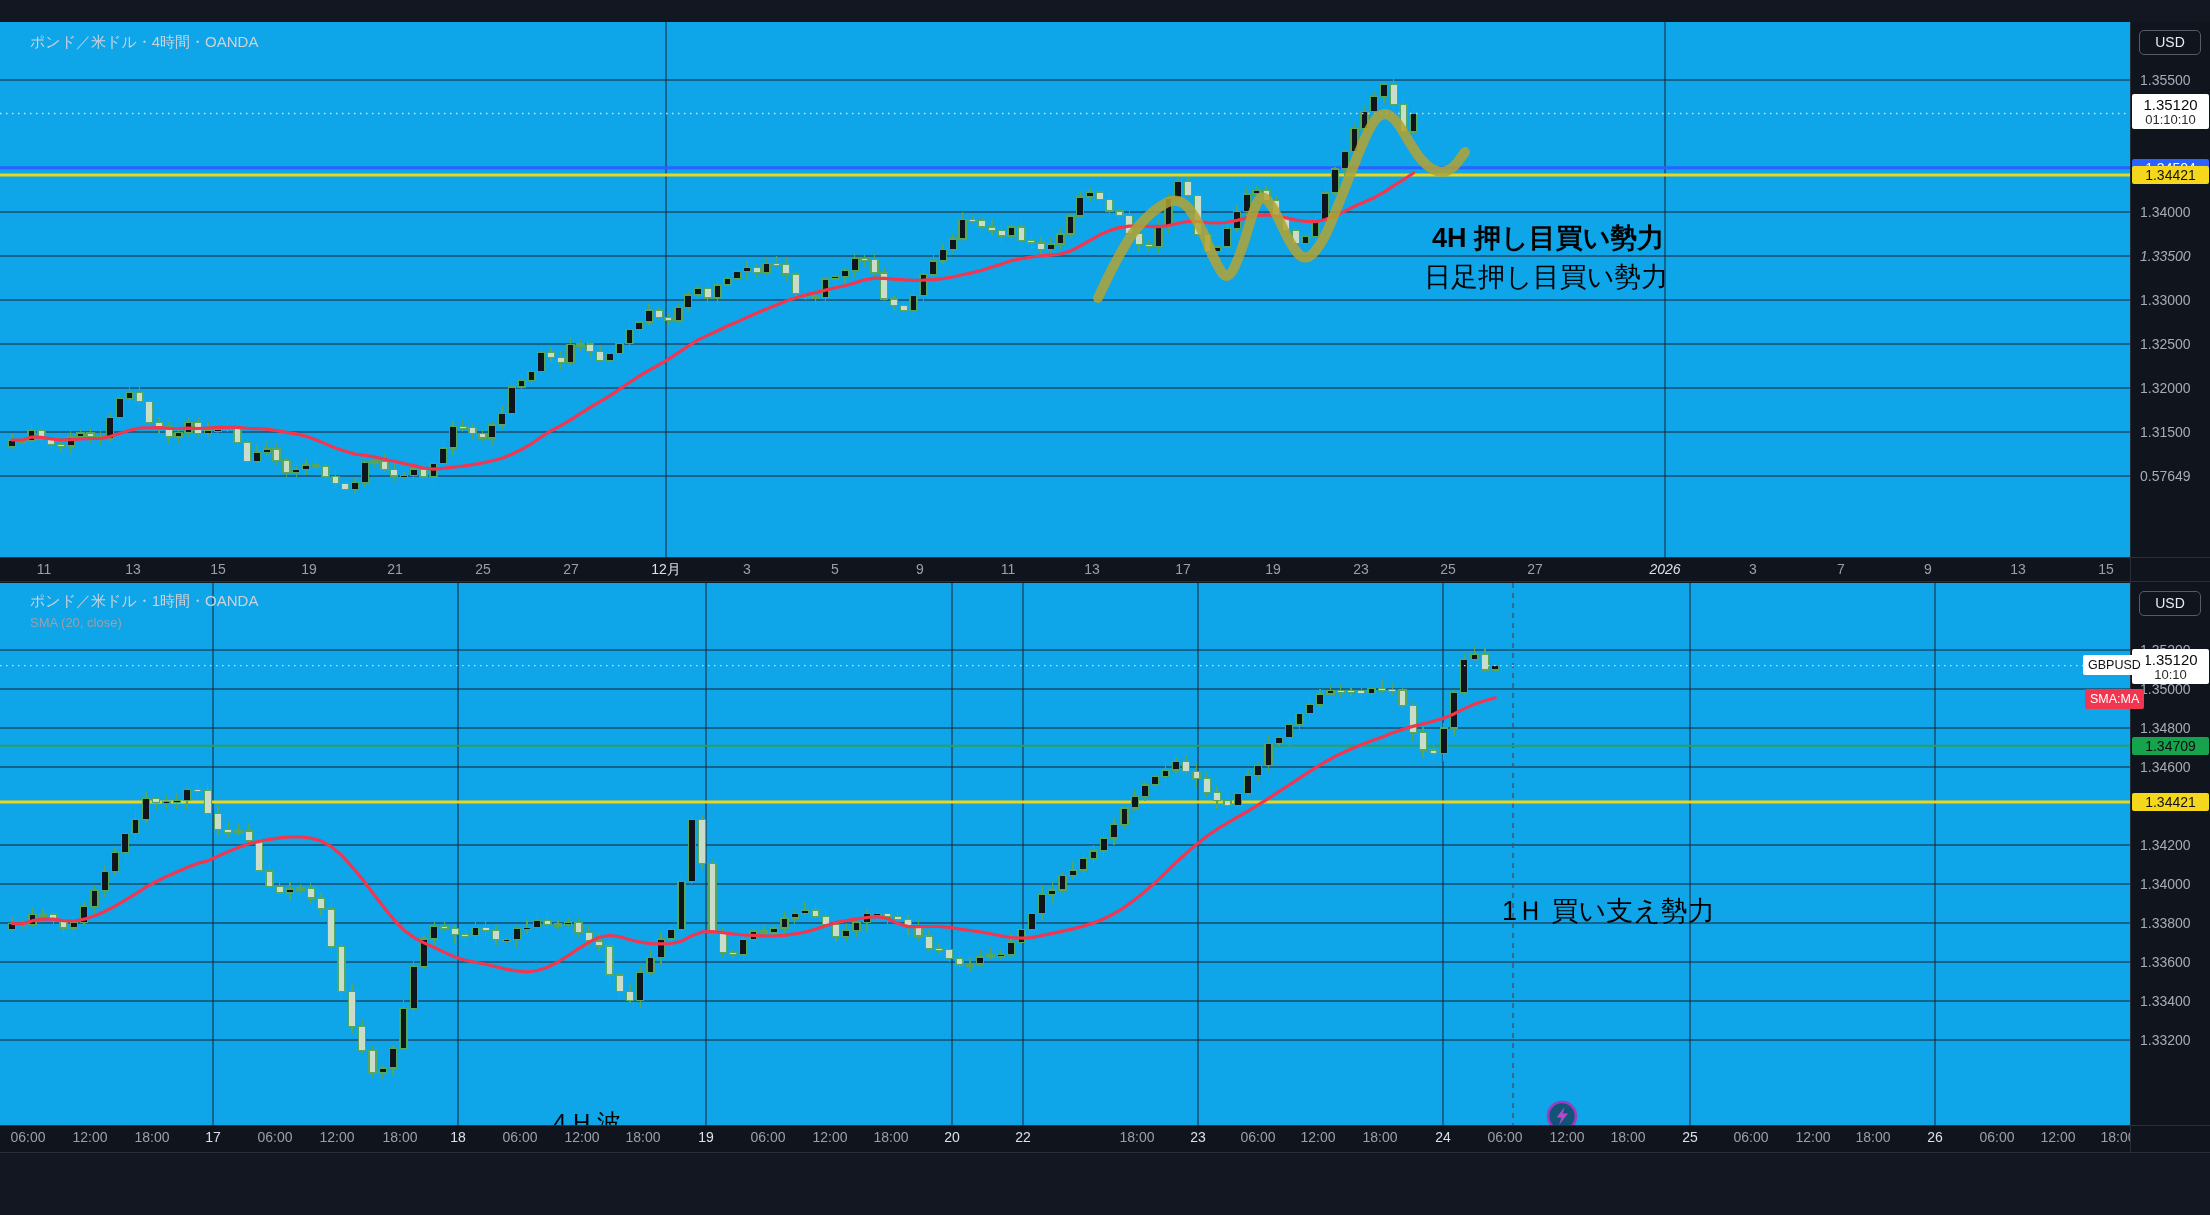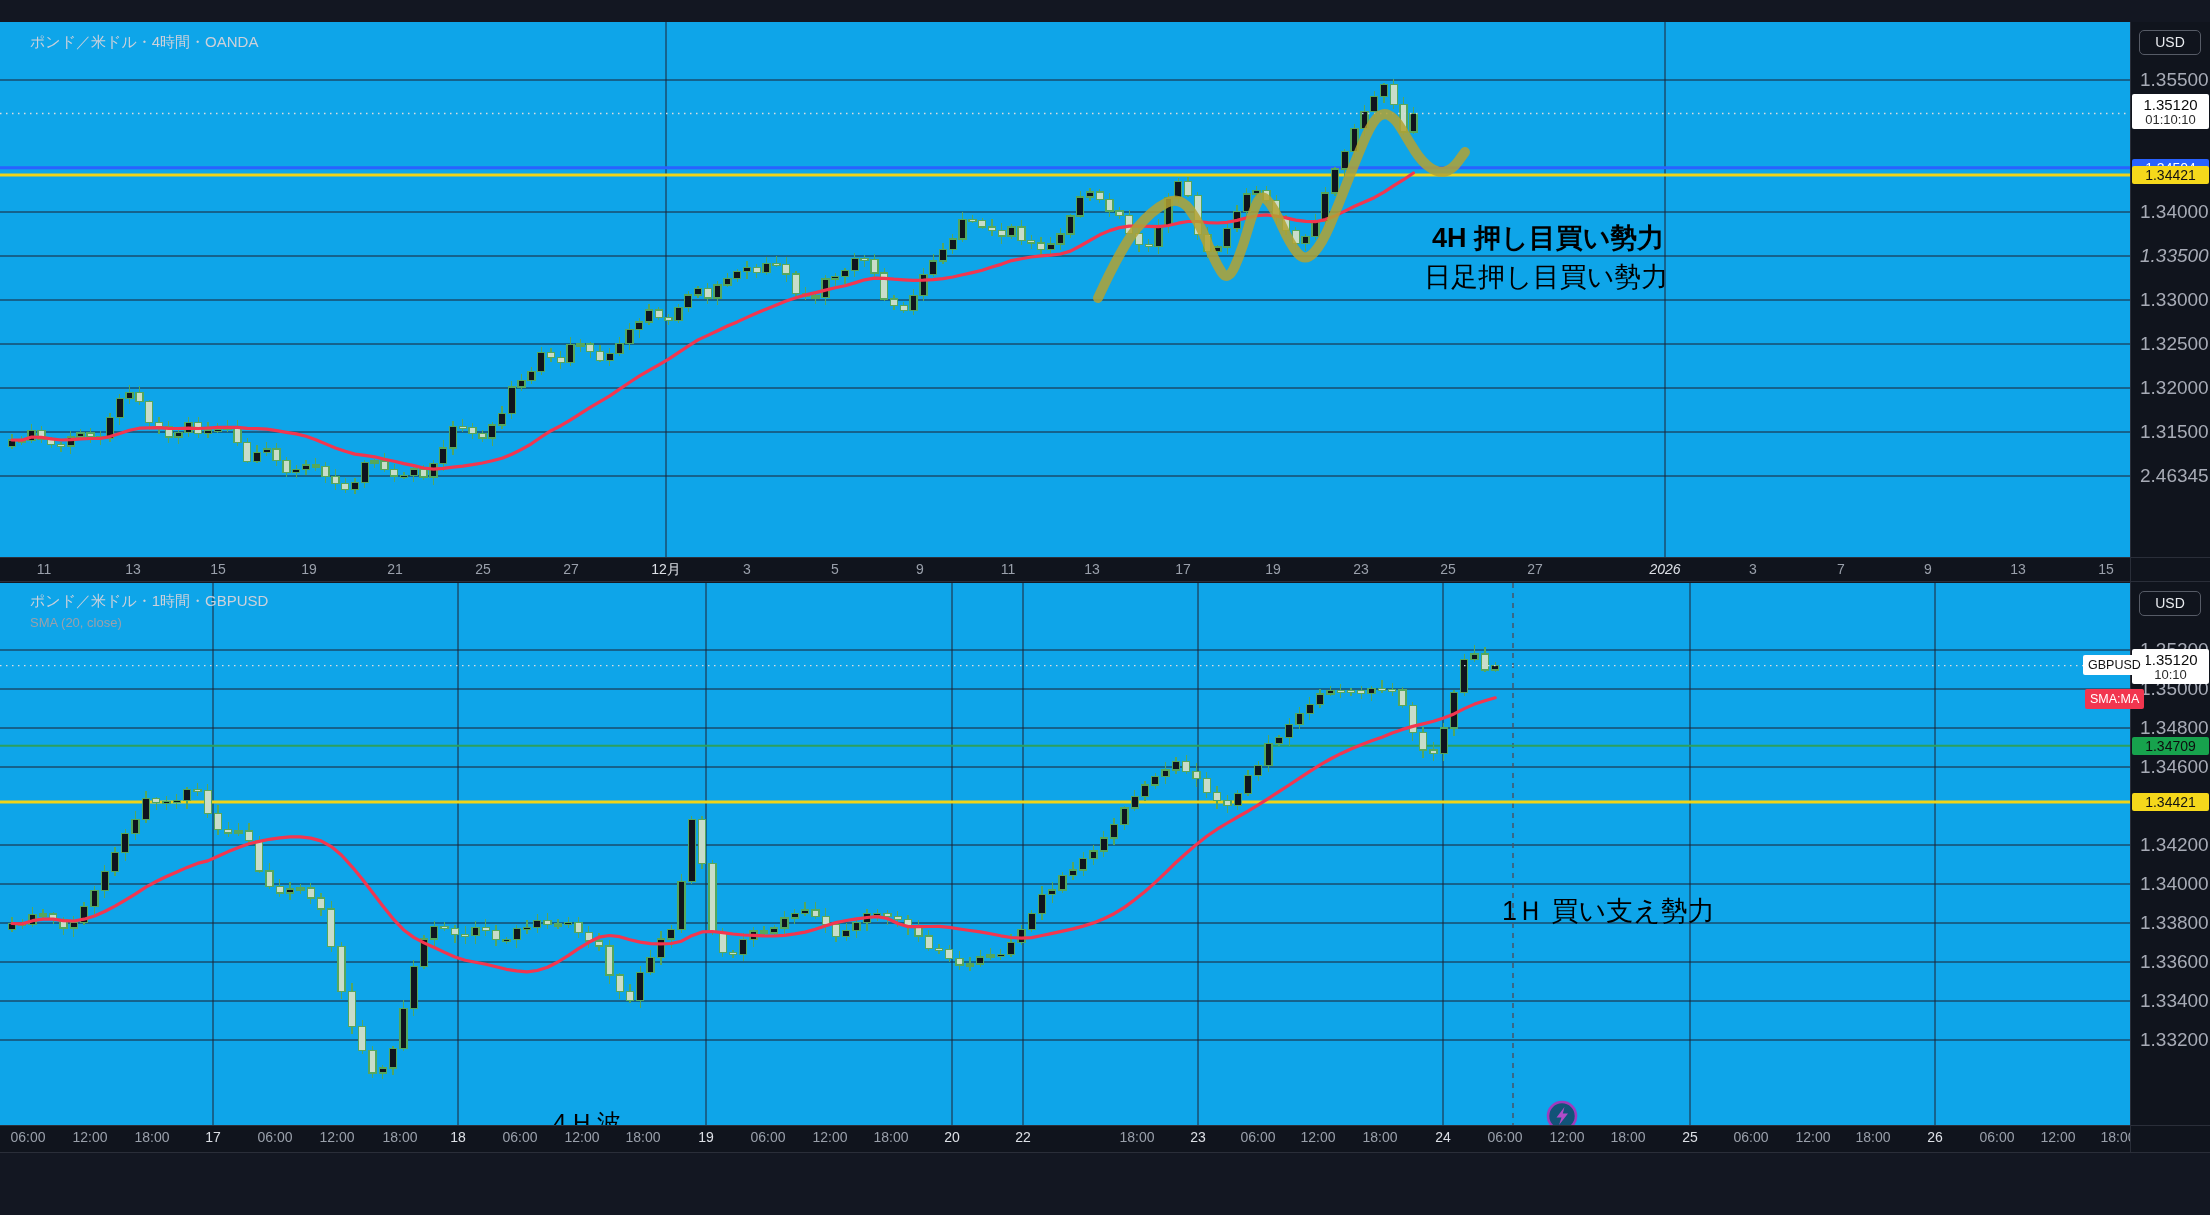--- a/index.html
+++ b/index.html
@@ -15,21 +15,21 @@
   svg{position:absolute;left:0;top:0;display:block}
   .legend{position:absolute;z-index:30;color:#cdd1da;font-size:15px;white-space:nowrap}
   .legend .sub{font-size:13px;color:#9aa0ab;margin-top:4px}
   .axisTime{position:absolute;left:0;width:2131px;height:26px;background:#10141d}
   #axisTimeTop{top:558px;height:23px}
   #axisTimeBottom{top:1126px}
   .tlabel{position:absolute;top:3px;transform:translateX(-50%);font-size:14px;
     color:#9aa0ab;white-space:nowrap}
   .tlabel.major{color:#dde0e6}
   .axisPrice{position:absolute;left:2131px;top:22px;width:79px;height:1130px;background:#10141d}
-  .ptick{position:absolute;left:9px;transform:translateY(-50%);font-size:19px;color:#a7abb6;white-space:nowrap}
+  .ptick{position:absolute;left:9px;transform:translateY(-50%);font-size:14px;color:#a7abb6;white-space:nowrap}
   .hborder{position:absolute;left:0;width:2210px;height:1px;background:#2a2e39;z-index:40}
   .vborder{position:absolute;top:22px;height:1130px;width:1px;left:2130px;background:#2a2e39;z-index:41}
   .usd-btn{position:absolute;left:2139px;width:62px;height:25px;border:1px solid #565b66;
     border-radius:5px;color:#e9ebef;font-size:14px;text-align:center;line-height:23px;
     background:#10141d;z-index:45;cursor:pointer}
   .pricebox{position:absolute;left:2132px;width:77px;background:#fff;color:#0b0b0b;
     text-align:center;z-index:44;border-radius:2px;padding:2px 0}
   .pricebox .pb1{font-size:15px;line-height:17px}
   .pricebox .pb2{font-size:13px;line-height:14px;color:#2b2b2b}
   .lvlbox{position:absolute;left:2132px;width:77px;height:18px;z-index:43;font-size:14px;
@@ -708,21 +708,21 @@
         <line x1="0" x2="2131" y1="82.60000000000261" y2="82.60000000000261" stroke="#d9dbe0" stroke-width="1.4" stroke-dasharray="1.5 4.5"></line>
       </svg>
     <div class="ann" id="annGreen" style="left:1502px;top:310px">1Ｈ 買い支え勢力</div>
     <div class="ann" id="annCyan" style="left:553px;top:524px;font-size:24px">4 H 波</div>
     <svg class="lightning" style="left:1544px;top:515px" width="36" height="36" viewBox="0 0 36 36">
       <circle cx="18" cy="18" r="14" fill="rgba(22,16,28,.55)" stroke="#a13bbd" stroke-width="2.6"></circle>
       <path d="M20.5 9 L12.5 19.5 H17.5 L15 27 L24 15.5 H18.8 Z" fill="#b14cc9"></path>
     </svg>
   </div>
   <div class="legend" style="left:30px;top:592px">
-    <div>ポンド／米ドル・1時間・GBPUSD</div>
+    <div>ポンド／米ドル・1時間・OANDA</div>
     <div class="sub">SMA (20, close)</div>
   </div>
 
   <div class="axisTime" id="axisTimeBottom">
       <div class="tlabel" style="left: 28px;">06:00</div>
       <div class="tlabel" style="left: 90px;">12:00</div>
       <div class="tlabel" style="left: 152px;">18:00</div>
       <div class="tlabel major" style="left: 213px;">17</div>
       <div class="tlabel" style="left: 275px;">06:00</div>
       <div class="tlabel" style="left: 337px;">12:00</div>
@@ -757,21 +757,21 @@
     </div>
 
   <div class="axisPrice" id="axisPrice">
       <div class="ptick" style="top: 58px;">1.35500</div>
       <div class="ptick" style="top: 190px;">1.34000</div>
       <div class="ptick" style="top: 234px; font-style: italic;">1.33500</div>
       <div class="ptick" style="top: 278px;">1.33000</div>
       <div class="ptick" style="top: 322px;">1.32500</div>
       <div class="ptick" style="top: 366px;">1.32000</div>
       <div class="ptick" style="top: 410px;">1.31500</div>
-      <div class="ptick" style="top: 454px;">2.46345</div>
+      <div class="ptick" style="top: 454px;">0.57649</div>
       <div class="ptick" style="top: 628px;">1.35200</div>
       <div class="ptick" style="top: 667px;">1.35000</div>
       <div class="ptick" style="top: 706px;">1.34800</div>
       <div class="ptick" style="top: 745px;">1.34600</div>
       <div class="ptick" style="top: 823px;">1.34200</div>
       <div class="ptick" style="top: 862px;">1.34000</div>
       <div class="ptick" style="top: 901px;">1.33800</div>
       <div class="ptick" style="top: 940px;">1.33600</div>
       <div class="ptick" style="top: 979px;">1.33400</div>
       <div class="ptick" style="top: 1018px;">1.33200</div>

